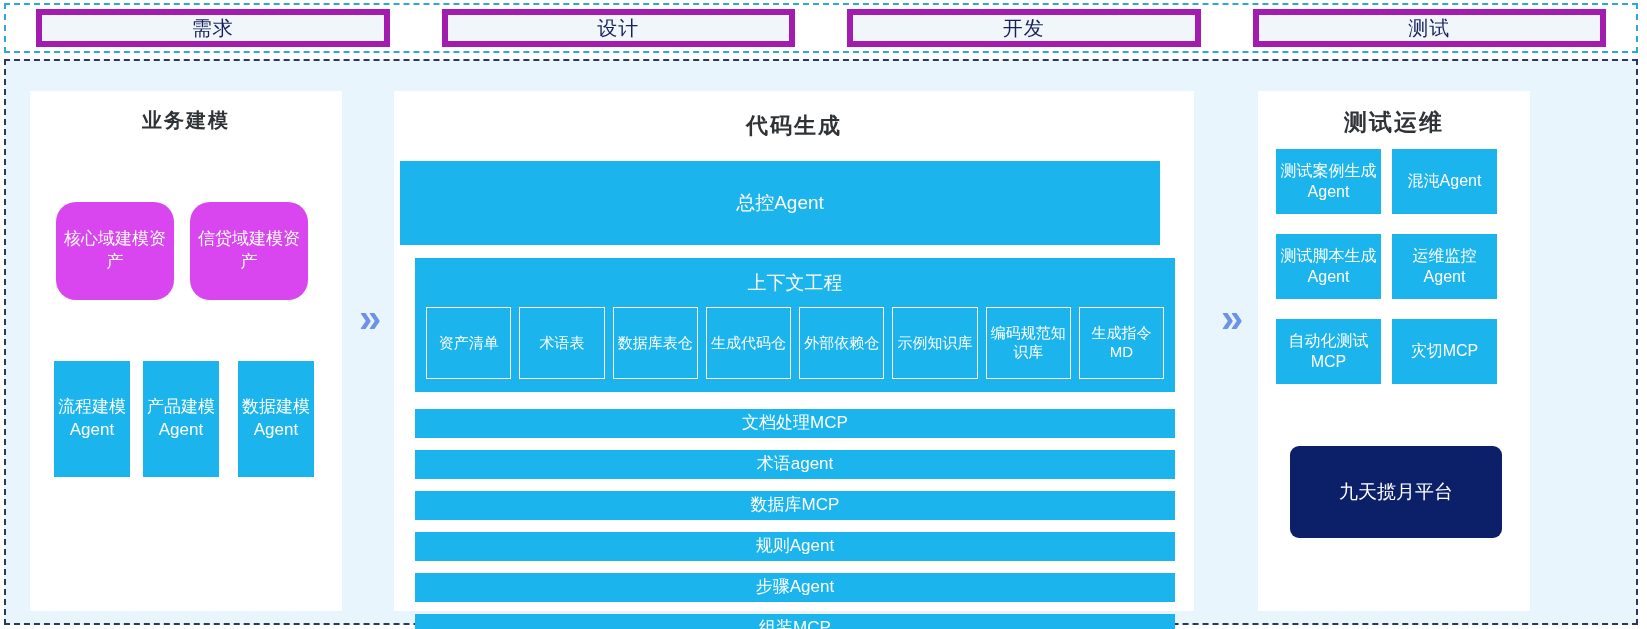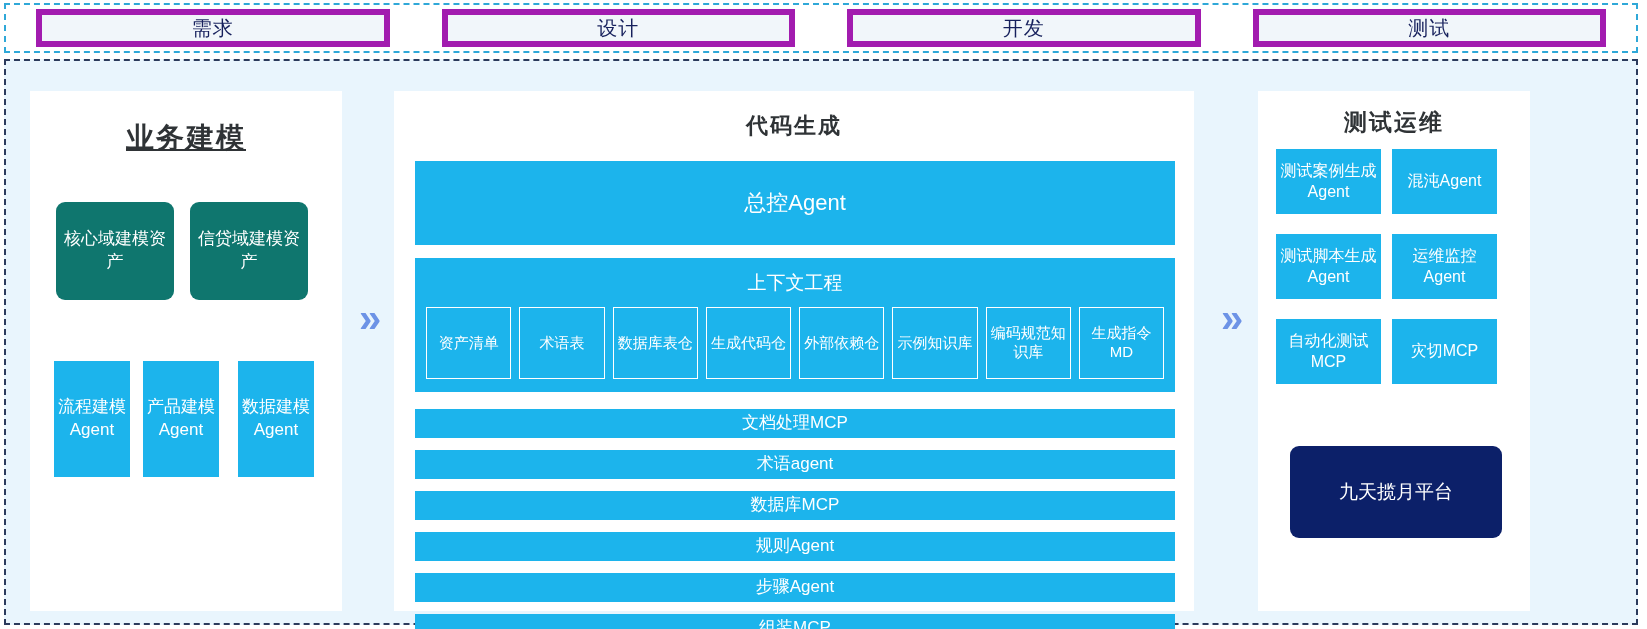--- a/index.html
+++ b/index.html
@@ -70,28 +70,27 @@
   }
 
   
   #panel-modeling {
     left: 24px;
     top: 30px;
     width: 312px;
     height: 520px;
   }
   #panel-modeling .panel-title {
-    font-size: 28px;
-    margin-top: 28px;
-    text-decoration: underline;
+    font-size: 20px;
+    margin-top: 16px;
   }
   .navy-box {
     position: absolute;
-    background: #0f766e;
-    border-radius: 9px;
+    background: #d946ef;
+    border-radius: 20px;
     color: #ffffff;
     display: flex;
     align-items: center;
     justify-content: center;
     text-align: center;
     font-size: 17px;
     line-height: 1.35;
     box-sizing: border-box;
     padding: 4px;
   }
@@ -137,30 +136,30 @@
     width: 800px;
     height: 520px;
   }
   #panel-codegen .panel-title {
     font-size: 22px;
     margin-top: 20px;
   }
 
   #master-agent {
     position: absolute;
-    left: 21px;
+    left: 6px;
     top: 70px;
     width: 760px;
     height: 84px;
     background: #1cb4ec;
     color: #ffffff;
     display: flex;
     align-items: center;
     justify-content: center;
-    font-size: 22px;
+    font-size: 19px;
   }
 
   #context-block {
     position: absolute;
     left: 21px;
     top: 167px;
     width: 760px;
     height: 134px;
     background: #1cb4ec;
   }

